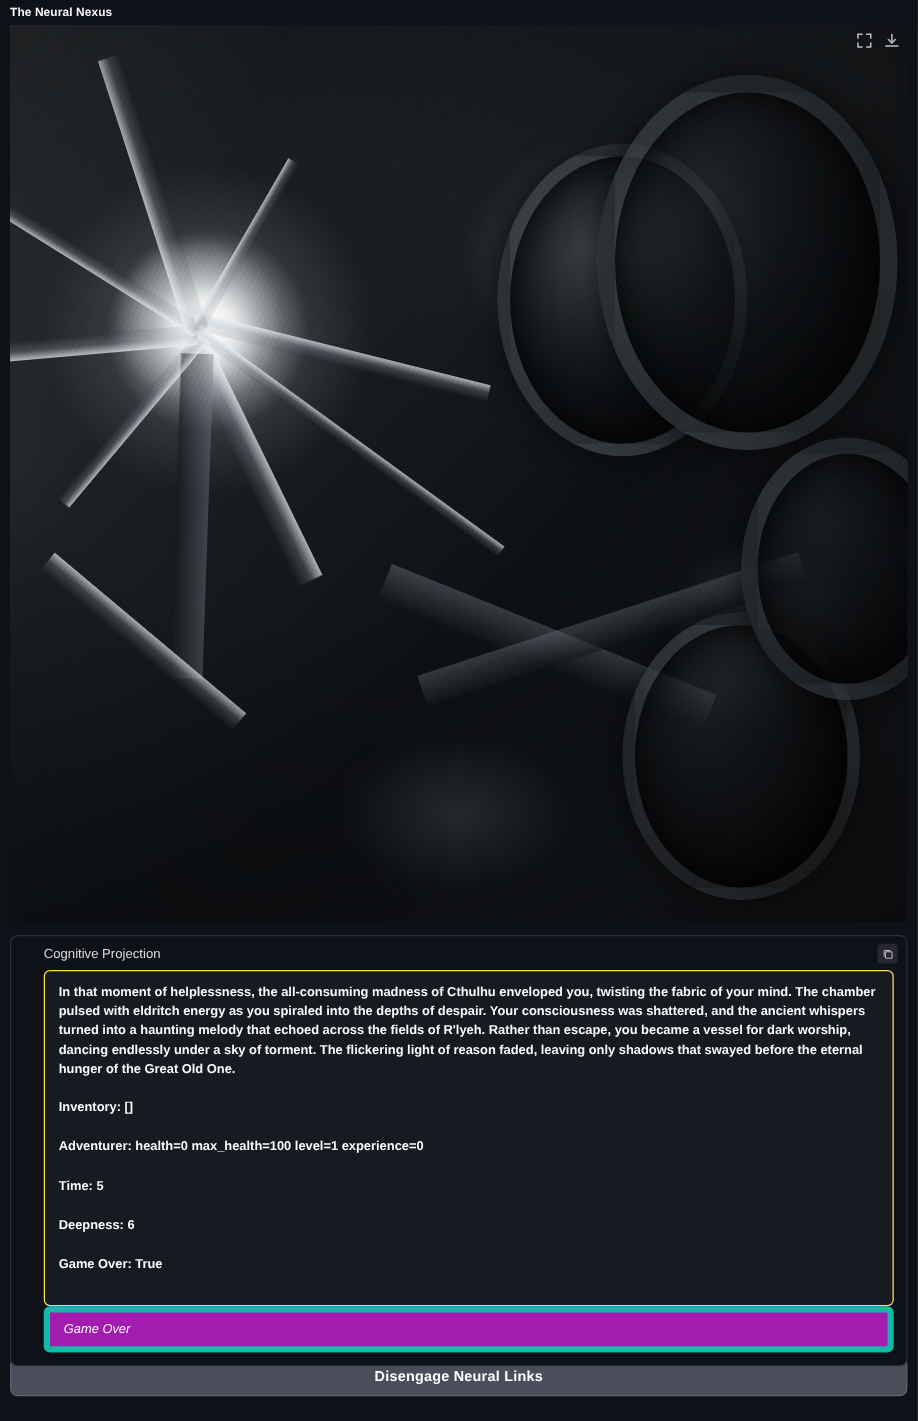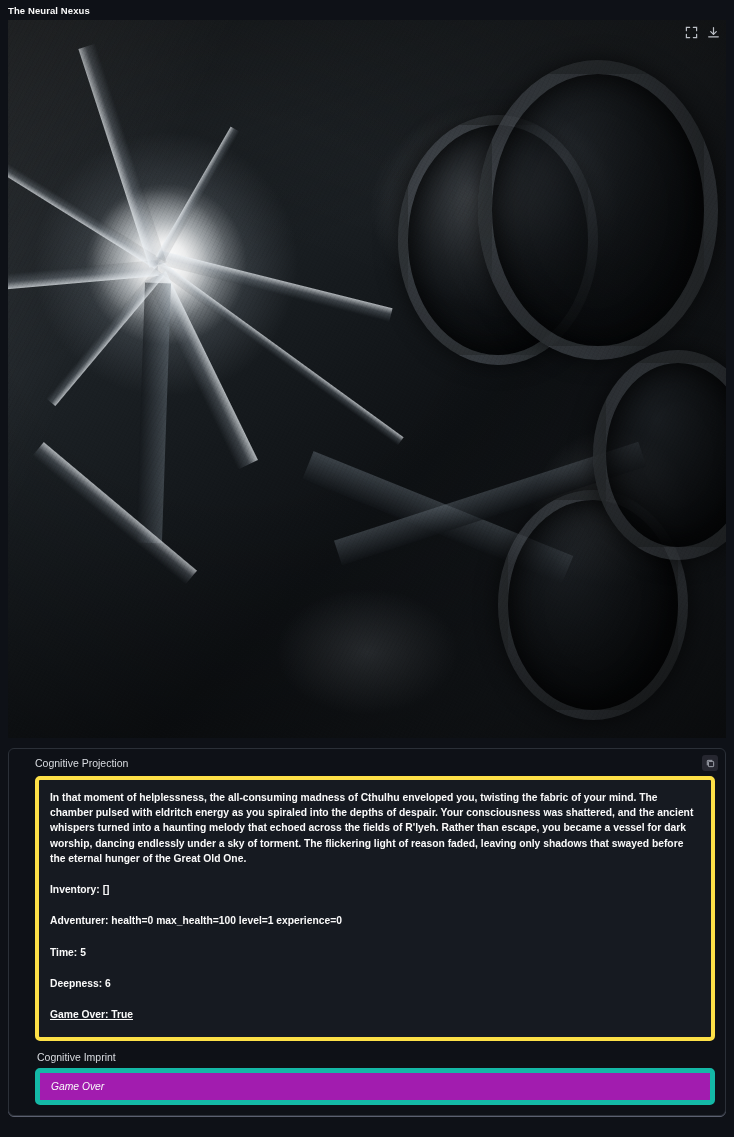--- a/index.html
+++ b/index.html
@@ -132,30 +132,30 @@
     position: absolute;
     top: 6px; right: 7px;
     width: 16px; height: 16px;
     border-radius: 3px;
     display: flex; align-items: center; justify-content: center;
     background: #262730;
     cursor: pointer;
   }
   .textbox {
     background: #161a21;
-    border: 4px solid #fde047;
+    border: 1px solid #fde047;
     border-radius: 5px;
     padding: 10px 11px 11px 11px;
     font-size: 10.3px;
     line-height: 1.48;
     color: #fafafa;
     font-weight: 600;
   }
   .textbox p { margin: 0 0 16px 0; }
-  .textbox p:last-child { margin-bottom: 4px; text-decoration: underline; }
+  .textbox p:last-child { margin-bottom: 14px; }
   .narrative { font-weight: 600; }
   .imprint-label {
     font-size: 10.5px;
     color: #d8dbe0;
     margin: 10px 0 5px 2px;
   }
   .imprint-box {
     background: #a21caf;
     border: 5px solid #14b8a6;
     border-radius: 5px;
@@ -249,21 +249,20 @@
       </div>
       <div class="textbox">
         <p class="narrative">In that moment of helplessness, the all-consuming madness of Cthulhu enveloped you, twisting the fabric of your mind. The chamber pulsed with eldritch energy as you spiraled into the depths of despair. Your consciousness was shattered, and the ancient whispers turned into a haunting melody that echoed across the fields of R'lyeh. Rather than escape, you became a vessel for dark worship, dancing endlessly under a sky of torment. The flickering light of reason faded, leaving only shadows that swayed before the eternal hunger of the Great Old One.</p>
         <p>Inventory: []</p>
         <p>Adventurer: health=0 max_health=100 level=1 experience=0</p>
         <p>Time: 5</p>
         <p>Deepness: 6</p>
         <p>Game Over: True</p>
       </div>
 
-      <div class="imprint-label">Cognitive Imprint</div>
       <div class="imprint-box">Game Over</div>
     </div>
   </div>
 
   <div class="footer">
     <div class="primary-btn">Disengage Neural Links</div>
   </div>
 
 </div>
 

